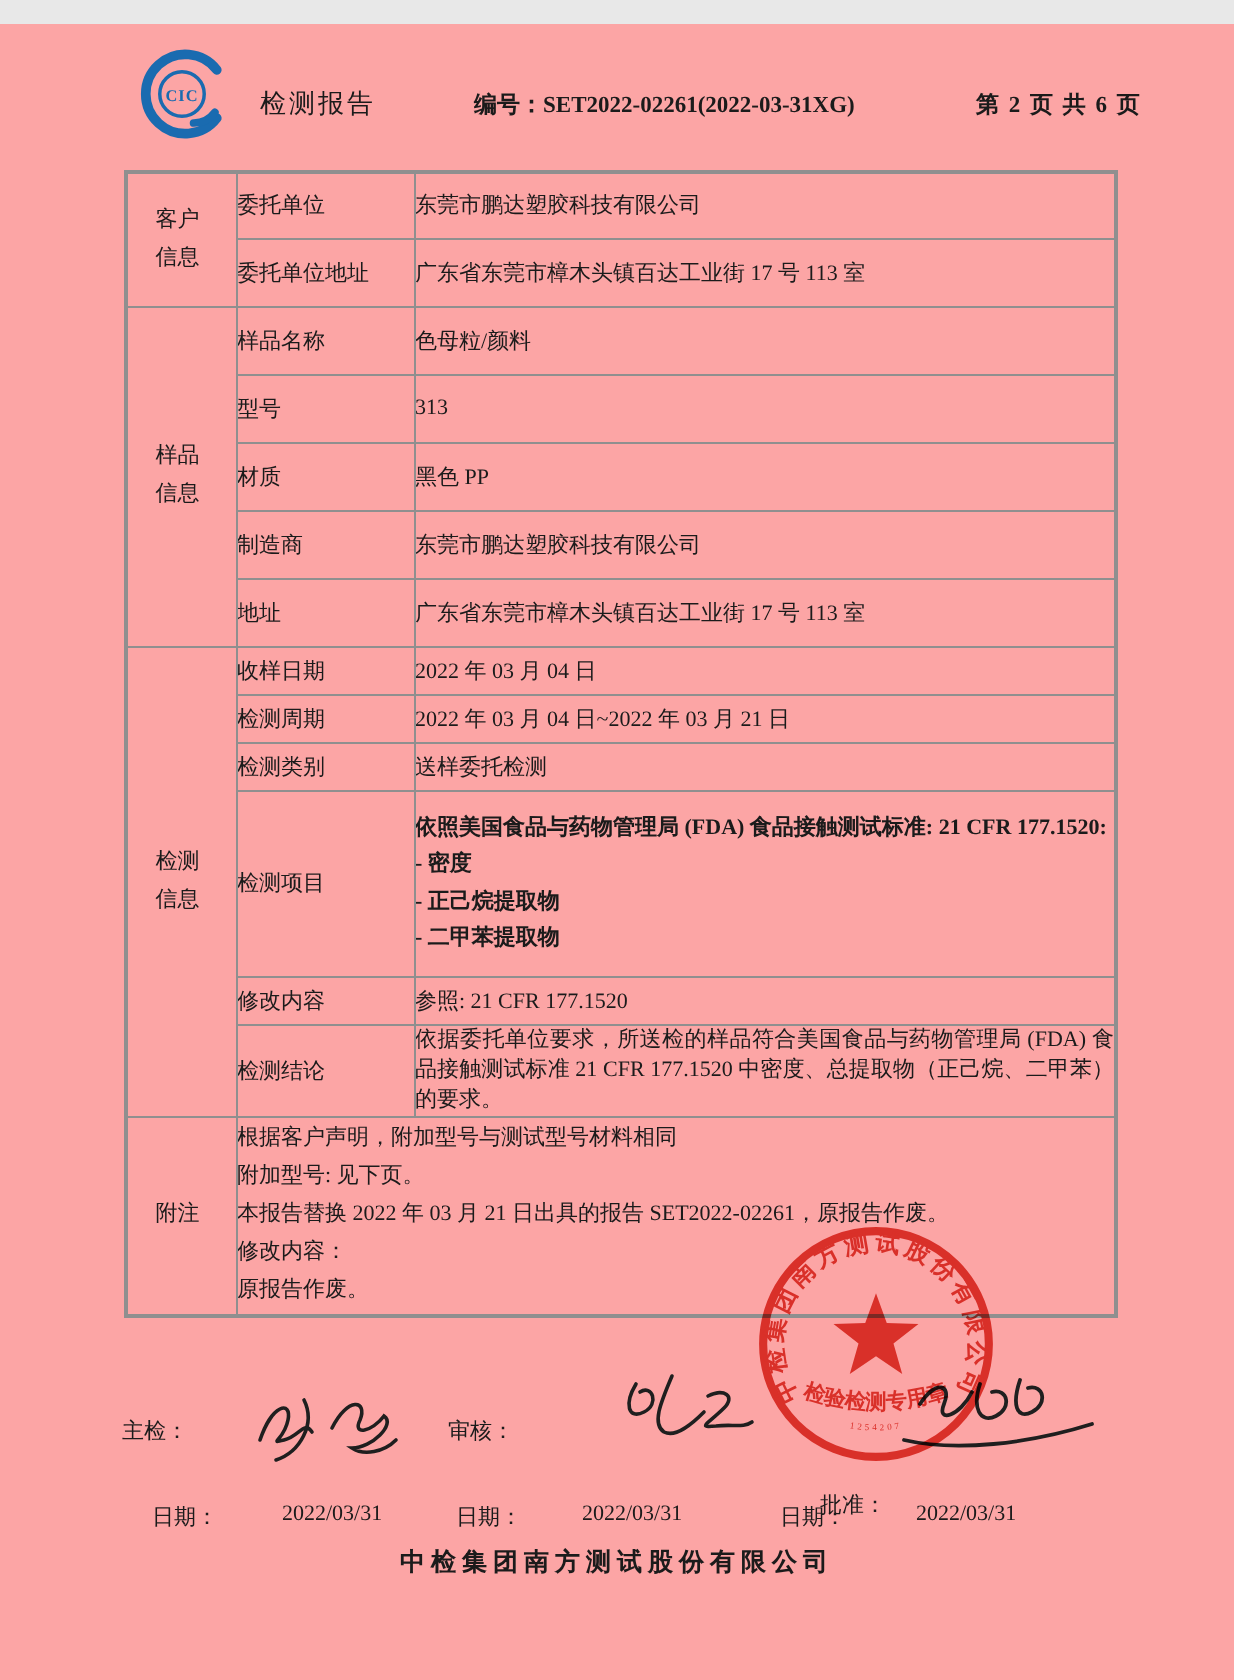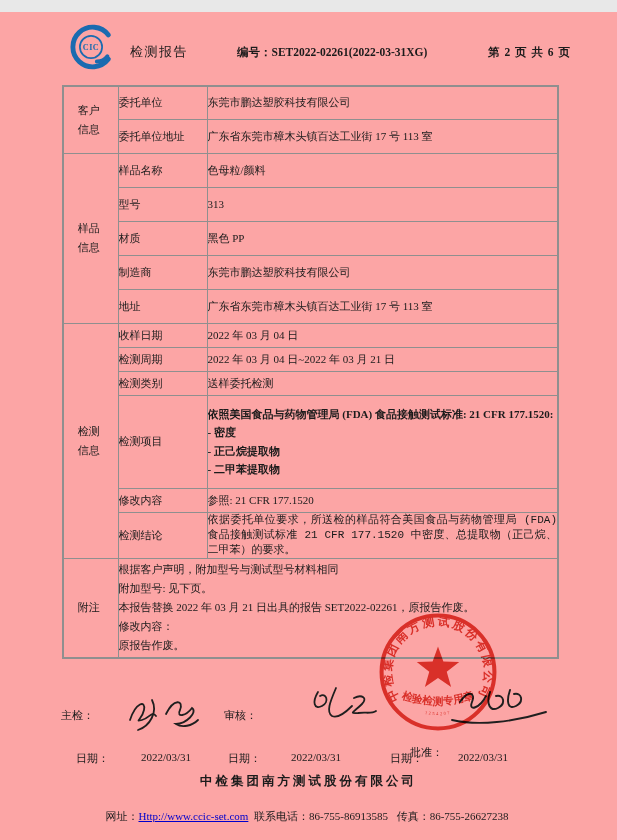--- a/index.html
+++ b/index.html
@@ -12,21 +12,21 @@
   .logo{position:absolute;left:62px;top:12px;}
   
   table.report{position:absolute;left:62px;top:73px;border-collapse:collapse;table-layout:fixed;width:495px;z-index:1;}
   table.report td{border:1px solid #8f8f8f;font-size:11px;vertical-align:middle;padding:0;overflow:hidden;}
   table.report{border:2px solid #8f8f8f;}
   td.sec{text-align:center;}
   td.sec .vwrap{display:inline-block;width:26px;word-break:break-all;line-height:19px;text-align:left;}
   td.lab{padding-left:8px;}
   td.val{padding-left:8px;}
   td.val-items{vertical-align:top;padding:4px 8px 0 8px;line-height:18.5px;font-weight:bold;}
-  td.val-just{padding:3px 8px;line-height:15px;text-align:justify;font-family:Liberation Mono, monospace;}
+  td.val-just{padding:3px 8px;line-height:15px;text-align:justify;}
   td.notes-cell{vertical-align:top;padding:4px 8px 0 7px;line-height:19px;}
   
   .sig-label{position:absolute;font-size:11px;white-space:nowrap;z-index:2;}
   .sig-date{position:absolute;font-size:11px;white-space:nowrap;z-index:2;}
   .sig-svg{position:absolute;z-index:3;}
   
   .stamp{position:absolute;left:377px;top:599px;z-index:10;opacity:.9;mix-blend-mode:multiply;pointer-events:none;}
   
   .ft-company{position:absolute;left:0;top:761px;width:617px;text-align:center;font-size:12.5px;font-weight:bold;letter-spacing:3px;}
   .ft-line2{position:absolute;left:0;top:781px;width:617px;text-align:center;font-size:11px;}
@@ -164,19 +164,14 @@
     </text>
     <text font-size="10.5" fill="#d9352a" font-weight="bold" text-anchor="middle" font-family="Liberation Serif, DejaVu Serif, serif">
       <textPath href="#bannerPath" startOffset="50%">检验检测专用章</textPath>
     </text>
     <text font-size="4.5" fill="#d9352a" letter-spacing="1.5" text-anchor="middle" font-family="Liberation Serif, DejaVu Serif, serif">
       <textPath href="#codePath" startOffset="50%">1254207</textPath>
     </text>
   </svg>
 
   <div class="ft-company">中检集团南方测试股份有限公司</div>
-  <div class="ft-line3">
-    <span style="margin:0">网址：</span><a href="#">Http://www.ccic-set.com</a>
-    <span>联系电话：86-755-86913585</span>
-    <span>传真：86-755-26627238</span>
-  </div>
 
 </div>
 
 </body></html>

